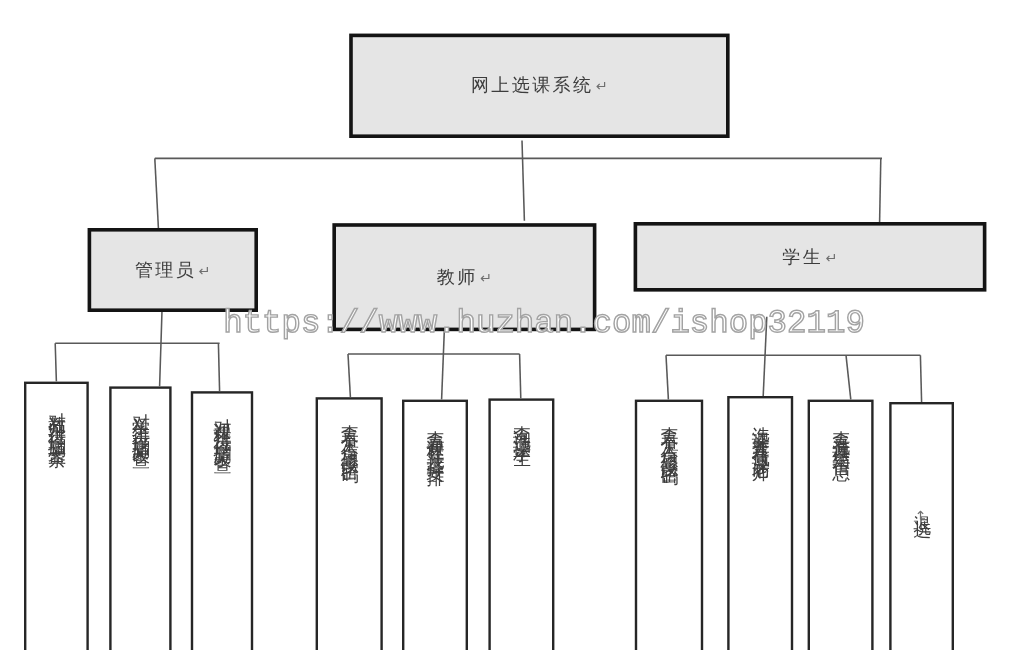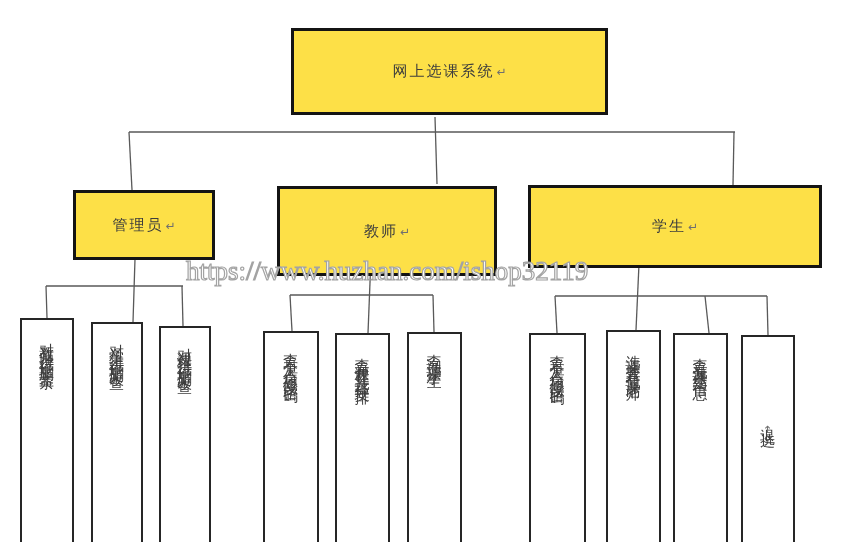--- a/index.html
+++ b/index.html
@@ -12,21 +12,21 @@
   }
   .stage { position: absolute; left: 0; top: 0; width: 854px; height: 542px; }
 
   .lines { position: absolute; left: 0; top: 0; z-index: 1; }
 
   
   .hbox {
     position: absolute;
     box-sizing: border-box;
     border: 3px solid #141414;
-    background: #fde047;
+    background: #e5e5e5;
     display: flex; align-items: center; justify-content: center;
     z-index: 2;
   }
   .hbox .lbl {
     font-size: 15px;
     letter-spacing: 2px;
     color: #3d3d3d;
     white-space: nowrap;
   }
 
@@ -55,21 +55,21 @@
     font-size: 12px;
     letter-spacing: 0;
   }
   .hbox .ret { margin-left: 2px; }
 
   
   .watermark {
     position: absolute;
     left: 186px; top: 256px;
     z-index: 3;
-    font-family: Liberation Serif, serif;
+    font-family: Liberation Mono, monospace;
     font-size: 27px;
     white-space: nowrap;
     color: #ffffff;
     -webkit-text-stroke: 1.2px #a3a3a3;
   }
 </style>
 </head>
 <body>
 
 <div class="stage">
@@ -105,21 +105,21 @@
   </div>
 
   <div class="hbox" style="left:73px; top:190px; width:142px; height:70px;">
     <span class="lbl"><span>管理员</span><span class="ret">↵</span></span>
   </div>
 
   <div class="hbox" style="left:277px; top:186px; width:220px; height:90px;">
     <span class="lbl"><span>教师</span><span class="ret">↵</span></span>
   </div>
 
-  <div class="hbox" style="left:528px; top:185px; width:294px; height:83px;">
+  <div class="hbox" style="left:528px; top:185px; width:294px; height:58px;">
     <span class="lbl"><span>学生</span><span class="ret">↵</span></span>
   </div>
 
   <div class="vbox" style="left:20px; top:318px; width:54px; height:236px;">
     <div class="vtext pad-m"><span>对教师进行增删盖茶</span><span class="ret">↵</span></div>
   </div>
 
   <div class="vbox" style="left:91px; top:322px; width:52px; height:232px;">
     <div class="vtext pad-s"><span>对学生进行增删改查</span><span class="ret">↵</span></div>
   </div>

